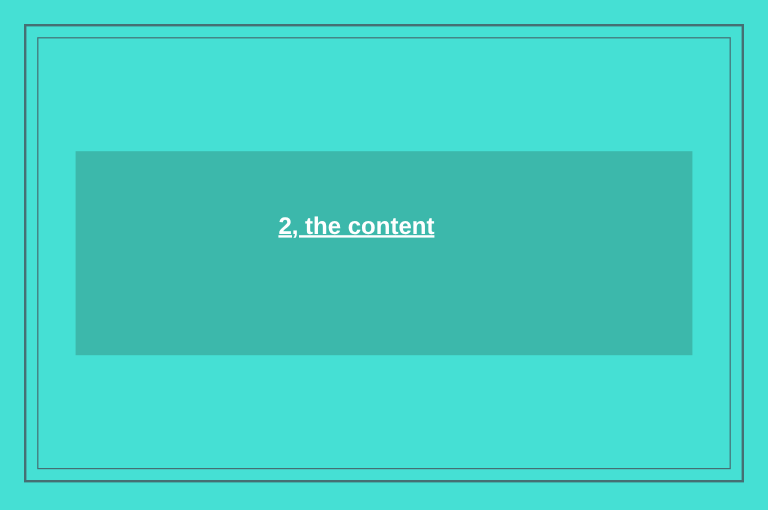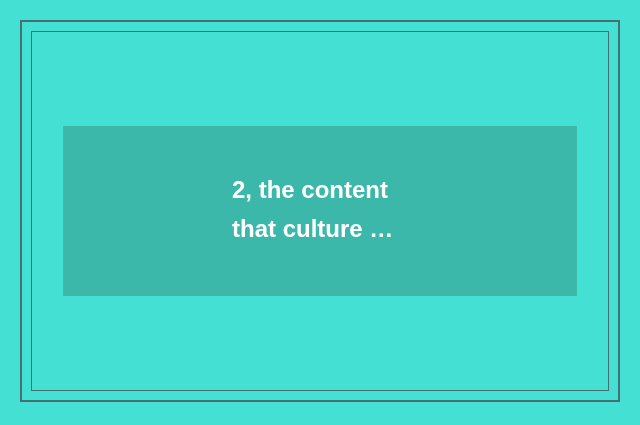--- a/index.html
+++ b/index.html
@@ -61,35 +61,35 @@
     left: 169px;
     top: 44px;
     width: 330px;
     text-align: left;
   }
 
   .caption-line {
     display: block;
     color: #ffffff;
     font-family: "Liberation Sans", sans-serif;
-    font-size: 24px;
+    font-size: 20px;
     font-weight: bold;
     line-height: 39px;
     letter-spacing: 0px;
     white-space: pre;
+    text-decoration: underline;
   }
 </style>
 </head>
 <body>
 
 <div id="slide-canvas">
 
   <div id="frame-outer"></div>
   <div id="frame-inner"></div>
 
   <div id="content-panel">
     <div id="caption-block">
       <span class="caption-line">2, the content</span>
-      <span class="caption-line">that culture …</span>
     </div>
   </div>
 
 </div>
 
 </body></html>

